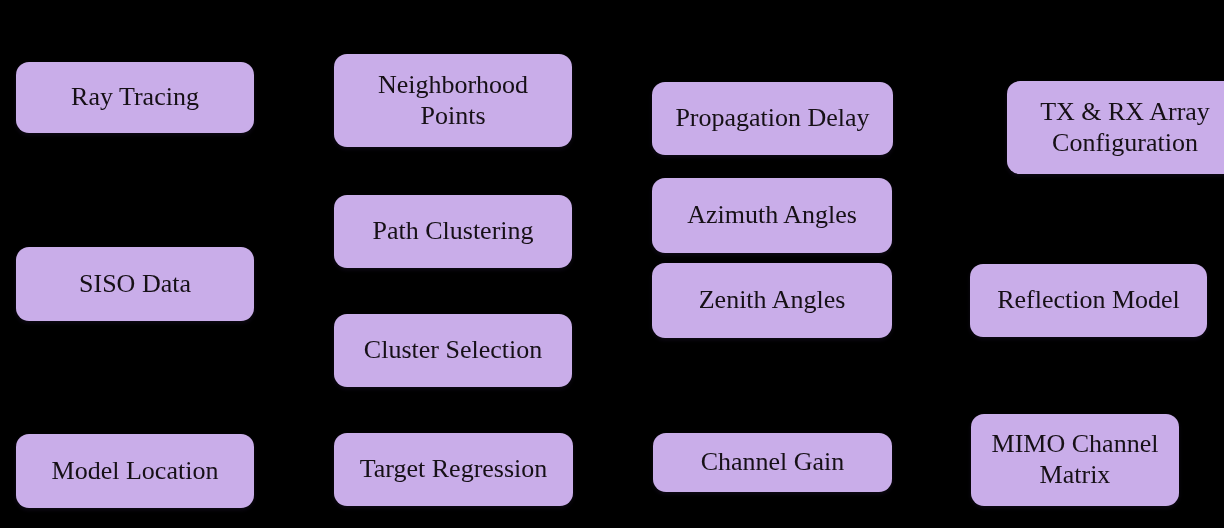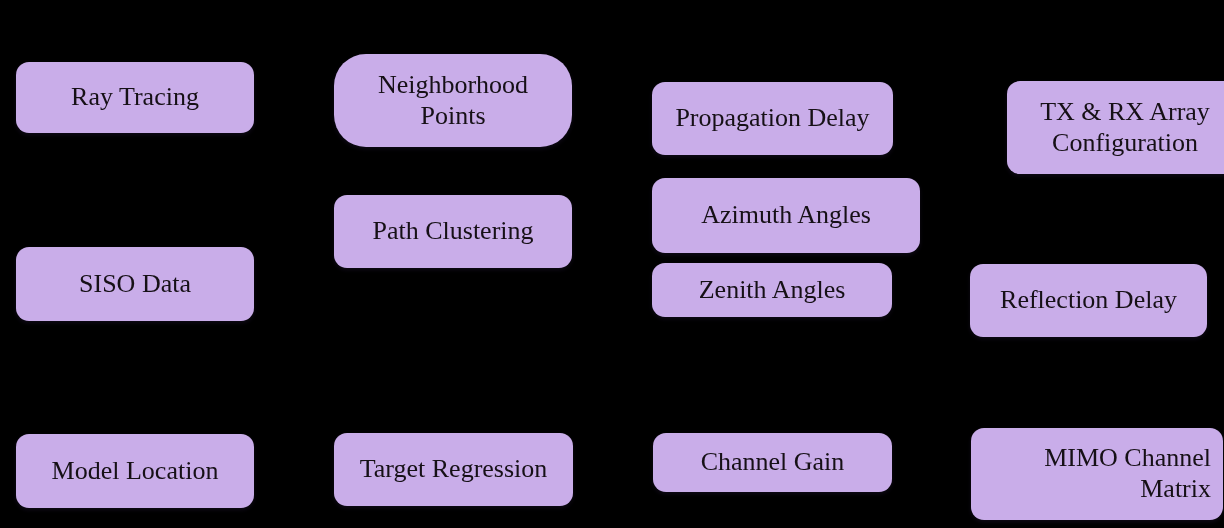--- a/index.html
+++ b/index.html
@@ -28,49 +28,50 @@
     line-height: 1.18;
     padding: 0 12px;
     box-sizing: border-box;
     box-shadow: 0 2px 4px rgba(60, 40, 90, 0.25);
   }
   
   #node-ray-tracing      { left: 16px;  top: 62px;  width: 238px; height: 71px; }
   #node-siso-data        { left: 16px;  top: 247px; width: 238px; height: 74px; }
   #node-target-location  { left: 16px;  top: 434px; width: 238px; height: 74px; }
   
-  #node-neighborhood-points { left: 334px; top: 54px;  width: 238px; height: 93px; border-radius: 32px; }
+  #node-neighborhood-points { left: 334px; top: 54px;  width: 238px; height: 93px; }
   #node-path-clustering     { left: 334px; top: 195px; width: 238px; height: 73px; }
   #node-cluster-selection   { left: 334px; top: 314px; width: 238px; height: 73px; }
   #node-kernel-regression   { left: 334px; top: 433px; width: 239px; height: 73px; }
   
   #node-propagation-delay { left: 652px; top: 82px;  width: 241px; height: 73px; }
-  #node-azimuth-angles    { left: 652px; top: 178px; width: 268px; height: 75px; }
-  #node-zenith-angles     { left: 652px; top: 263px; width: 240px; height: 54px; }
+  #node-azimuth-angles    { left: 652px; top: 178px; width: 240px; height: 75px; }
+  #node-zenith-angles     { left: 652px; top: 263px; width: 240px; height: 75px; }
   #node-channel-gain      { left: 653px; top: 433px; width: 239px; height: 59px; }
   
   #node-tx-rx-array-configuration { left: 971px; top: 81px;  width: 236px; height: 93px; margin-left: 36px; }
   #node-reflection-model          { left: 970px; top: 264px; width: 237px; height: 73px; }
-  #node-mimo-channel-matrix       { left: 971px; top: 428px; width: 252px; height: 92px; text-align: right; }
+  #node-mimo-channel-matrix       { left: 971px; top: 414px; width: 208px; height: 92px; }
 </style>
 </head>
 <body>
 
 <div id="canvas">
 
   <div class="node" id="node-ray-tracing">Ray Tracing</div>
   <div class="node" id="node-siso-data">SISO Data</div>
   <div class="node" id="node-target-location">Model Location</div>
 
   <div class="node" id="node-neighborhood-points">Neighborhood Points</div>
   <div class="node" id="node-path-clustering">Path Clustering</div>
+  <div class="node" id="node-cluster-selection">Cluster Selection</div>
   <div class="node" id="node-kernel-regression">Target Regression</div>
 
   <div class="node" id="node-propagation-delay">Propagation Delay</div>
   <div class="node" id="node-azimuth-angles">Azimuth Angles</div>
   <div class="node" id="node-zenith-angles">Zenith Angles</div>
   <div class="node" id="node-channel-gain">Channel Gain</div>
 
   <div class="node" id="node-tx-rx-array-configuration">TX &amp; RX Array Configuration</div>
-  <div class="node" id="node-reflection-model">Reflection Delay</div>
+  <div class="node" id="node-reflection-model">Reflection Model</div>
   <div class="node" id="node-mimo-channel-matrix">MIMO Channel Matrix</div>
 
 </div>
 
 </body></html>

